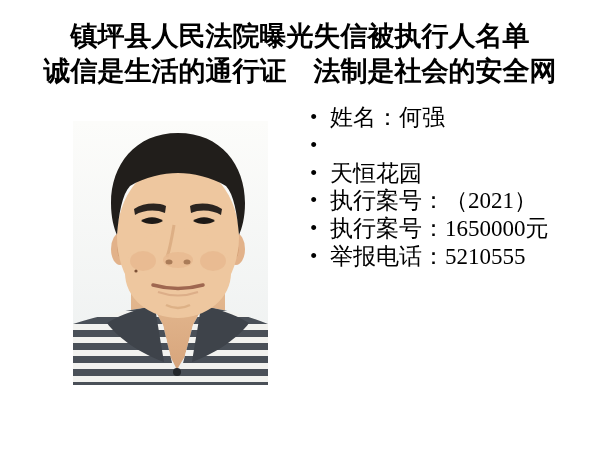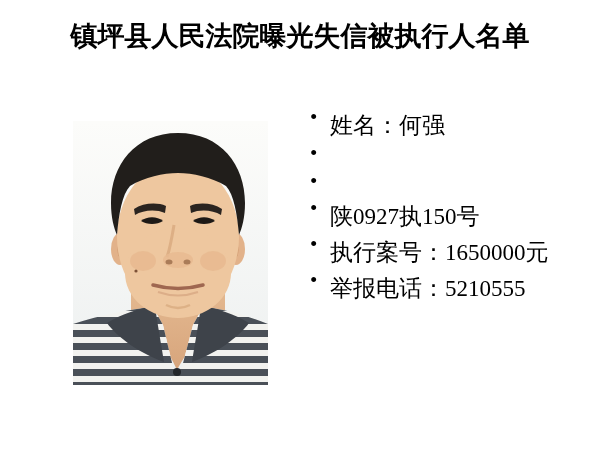--- a/index.html
+++ b/index.html
@@ -16,29 +16,30 @@
   .photo{position:absolute;left:73px;top:121px;width:195px;height:264px;overflow:hidden;}
   .photo svg{display:block;width:100%;height:100%;}
 
   
   .details{position:absolute;left:306px;top:104px;width:280px;margin:0;padding:0;
            list-style:none;font-size:23px;line-height:27.8px;color:#000000;}
   .item{display:flex;align-items:flex-start;}
   .dot{flex:0 0 24px;width:24px;padding-left:4px;box-sizing:border-box;
        font-size:21px;}
   .lines{flex:1;min-width:0;}
-  .ln{display:block;white-space:nowrap;margin-top:8px;}
+  .ln{display:block;white-space:nowrap;}
 </style>
 </head>
 <body>
 
 <div class="slide">
 
   <div class="title">
     <div>镇坪县人民法院曝光失信被执行人名单</div>
+    <div>诚信是生活的通行证　法制是社会的安全网</div>
   </div>
 
   <div class="photo">
     <svg viewBox="0 0 195 264" preserveAspectRatio="none">
       <defs>
         <linearGradient id="bgg" x1="0" y1="0" x2="0" y2="1">
           <stop offset="0" stop-color="#fcfcfa"></stop>
           <stop offset="1" stop-color="#edf0f0"></stop>
         </linearGradient>
         <linearGradient id="skg" x1="0" y1="0" x2="0" y2="1">
@@ -109,27 +110,28 @@
 
     <li class="item">
       <span class="dot">•</span>
       <span class="lines">
       </span>
     </li>
 
     <li class="item">
       <span class="dot">•</span>
       <span class="lines">
+        <span class="ln">天恒花园</span>
       </span>
     </li>
 
     <li class="item">
       <span class="dot">•</span>
       <span class="lines">
-        <span class="ln">陕0927执150号</span>
+        <span class="ln">执行案号：（2021）</span>
       </span>
     </li>
 
     <li class="item">
       <span class="dot">•</span>
       <span class="lines">
         <span class="ln">执行案号：1650000元</span>
       </span>
     </li>
 

